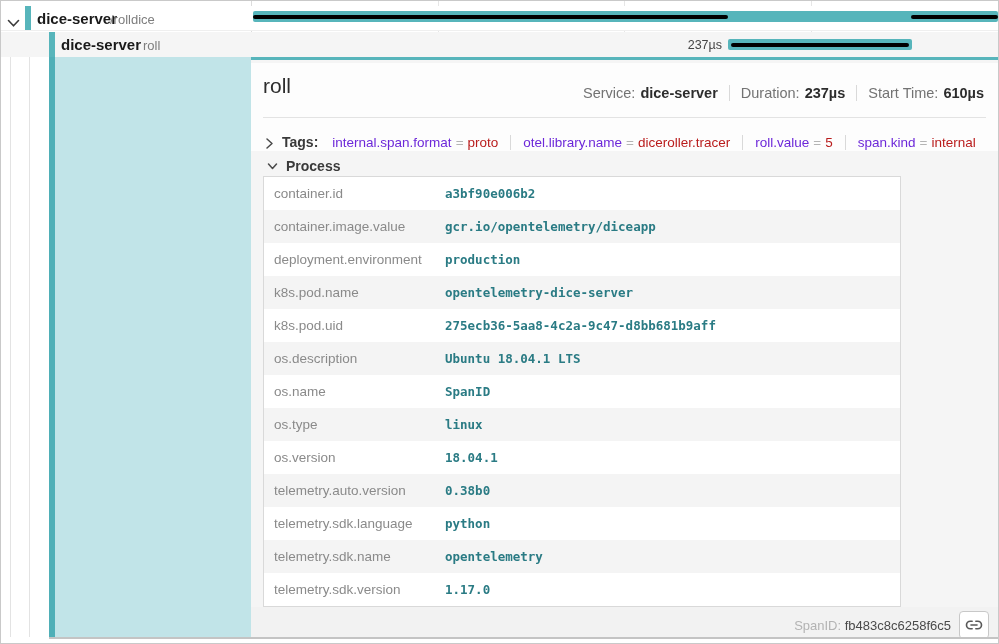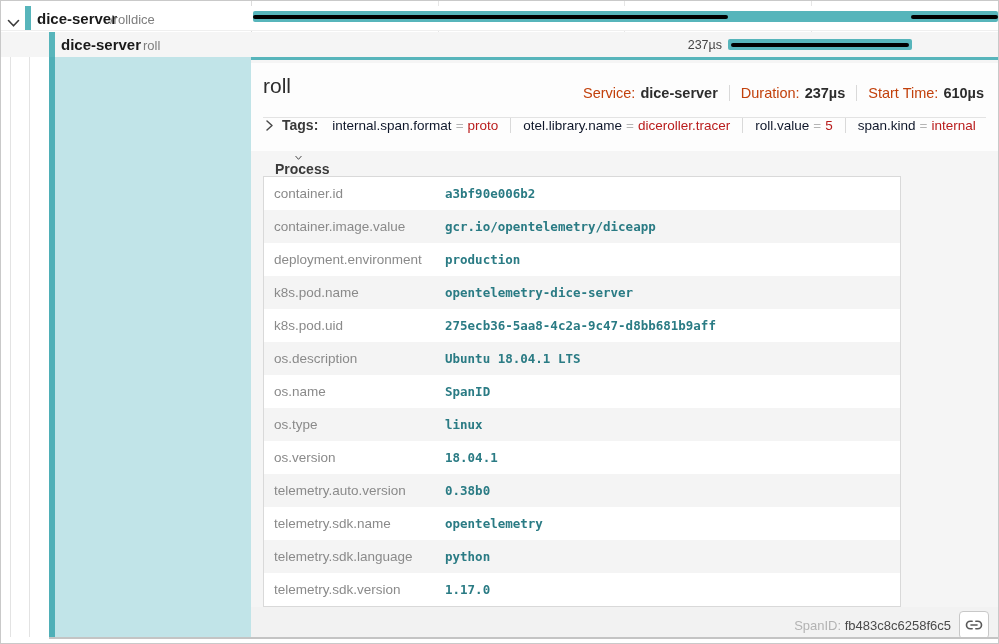--- a/index.html
+++ b/index.html
@@ -28,32 +28,32 @@
   .gutter{position:absolute;left:0;top:56px;width:250px;height:580px;background:#fff;}
   .guide{position:absolute;top:0;bottom:0;width:1px;background:#e3e3e3;}
   .gutter-stripe{position:absolute;left:48px;top:0;bottom:0;width:6px;background:#4fafb7;}
   .gutter-fill{position:absolute;left:54px;top:0;bottom:0;width:196px;background:#c1e4e8;}
   
   .panel{position:absolute;left:250px;top:56px;width:747px;height:580px;
     background:#f5f5f5;border-top:3px solid #57b5bb;}
   .panel-head{position:absolute;left:0;top:3px;width:747px;height:88px;background:#fdfdfd;}
   .detail-title{position:absolute;left:12px;top:14px;font-size:21px;color:#2d2d2d;font-weight:normal;margin:0;}
   .overview{position:absolute;right:14px;top:25px;display:flex;align-items:center;font-size:14.5px;white-space:nowrap;}
-  .ov-label{color:#c2410c;margin-right:5px;}
+  .ov-label{color:#737373;margin-right:5px;}
   .ov-value{color:#2d2d2d;font-weight:bold;}
   .v-sep{width:1px;height:16px;background:#d9d9d9;margin:0 11px;}
   .head-divider{position:absolute;left:12px;right:12px;top:57px;height:1px;background:#e3e3e3;}
-  .tags-row{position:absolute;left:14px;top:52px;height:26px;display:flex;align-items:center;white-space:nowrap;cursor:pointer;}
+  .tags-row{position:absolute;left:14px;top:64px;height:26px;display:flex;align-items:flex-end;white-space:nowrap;cursor:pointer;}
   .section-label{font-size:14px;font-weight:bold;color:#3a3a3a;margin-left:8px;}
   .tag-items{display:flex;align-items:center;margin-left:14px;font-size:13.5px;}
-  .tag-key{color:#0f172a;}
+  .tag-key{color:#6d28d9;}
   .tag-eq{color:#b4b4b4;margin:0 4px;}
   .tag-val{color:#b91c1c;}
   .tag-sep{width:1px;height:15px;background:#d9d9d9;margin:0 12px;}
-  .process-row{position:absolute;left:16px;top:95px;height:22px;display:flex;align-items:center;cursor:pointer;flex-direction:column;}
+  .process-row{position:absolute;left:16px;top:95px;height:22px;display:flex;align-items:center;cursor:pointer;}
   
   .kv-table{position:absolute;left:12px;top:116px;width:638px;border:1px solid #d9d9d9;background:#fff;}
   .kv-row{display:flex;height:33px;align-items:center;background:#fff;}
   .kv-row:nth-child(even){background:#f4f4f4;}
   .kv-key{flex:0 0 181px;padding-left:10px;font-size:13.5px;color:#8a8a8a;}
   .kv-val{font-family:"DejaVu Sans Mono", monospace;font-size:12.5px;color:#2a7b84;font-weight:bold;}
   
   .panel-footer{position:absolute;left:0;right:0;top:547px;bottom:0;background:#f2f2f2;}
   .spanid{position:absolute;right:47px;top:11px;font-size:13px;white-space:nowrap;}
   .spanid-label{color:#b3b3b3;}
@@ -186,26 +186,26 @@
         </div>
       <div class="kv-row">
           <span class="kv-key">os.version</span>
           <span class="kv-val">18.04.1</span>
         </div>
       <div class="kv-row">
           <span class="kv-key">telemetry.auto.version</span>
           <span class="kv-val">0.38b0</span>
         </div>
       <div class="kv-row">
+          <span class="kv-key">telemetry.sdk.language</span>
+          <span class="kv-val">python</span>
+        </div>
+      <div class="kv-row">
           <span class="kv-key">telemetry.sdk.name</span>
           <span class="kv-val">opentelemetry</span>
-        </div>
-      <div class="kv-row">
-          <span class="kv-key">telemetry.sdk.language</span>
-          <span class="kv-val">python</span>
         </div>
       <div class="kv-row">
           <span class="kv-key">telemetry.sdk.version</span>
           <span class="kv-val">1.17.0</span>
         </div>
     </div>
 
     <div class="panel-footer">
       <span class="spanid">
         <span class="spanid-label">SpanID:</span>

